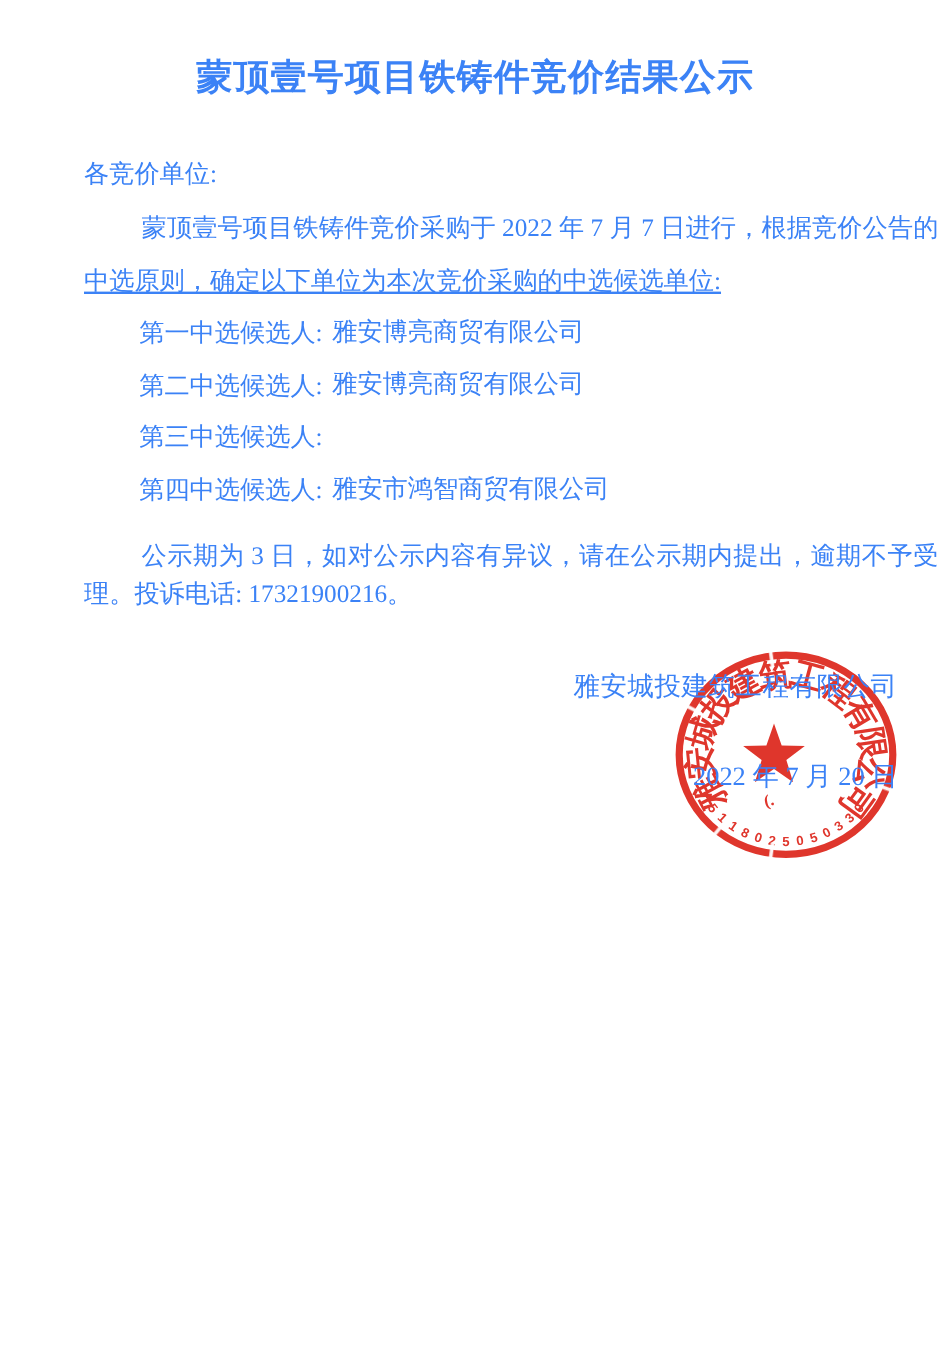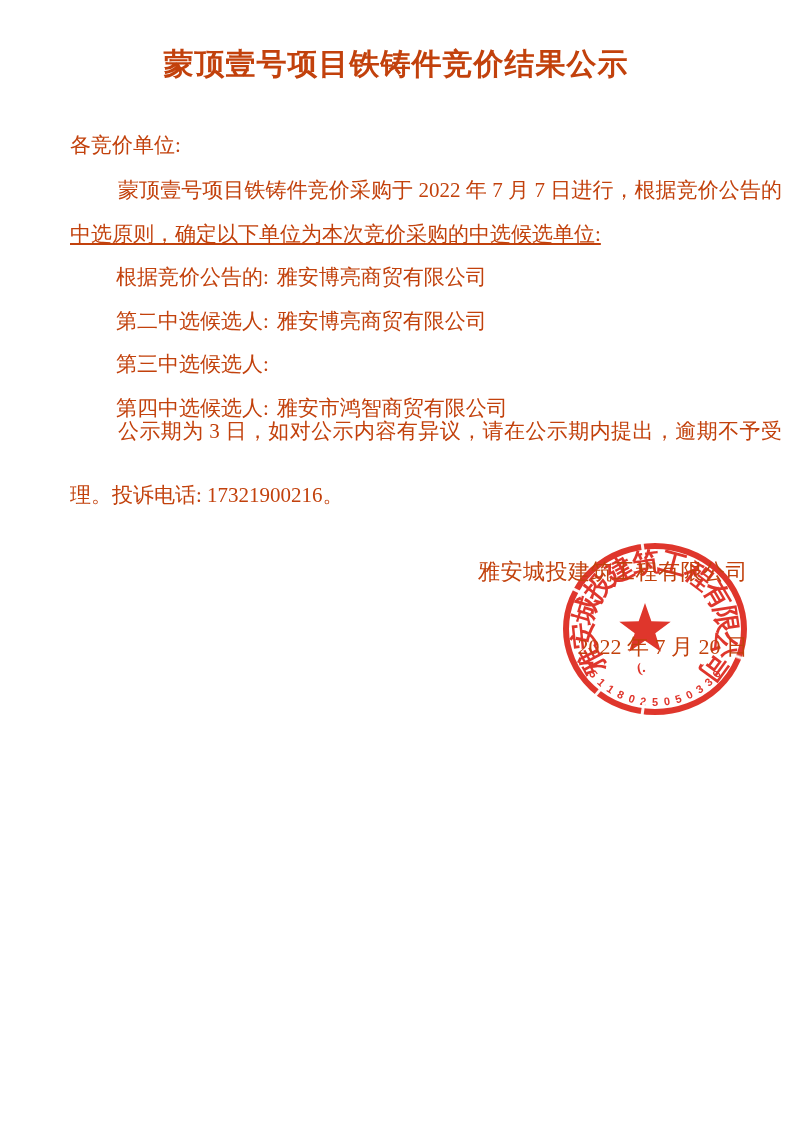--- a/index.html
+++ b/index.html
@@ -2,21 +2,21 @@
 <html><head>
 <meta charset="utf-8">
 <style>
   html,body{margin:0;padding:0;background:#ffffff;}
   .page{
     position:relative;
     width:792px;height:1138px;
     background:#ffffff;
     overflow:hidden;
     font-family:"Liberation Serif","DejaVu Serif",serif;
-    color:#c2410c;
+    color:#3b82f6;
   }
   .doc-title{
     position:absolute;left:0;top:44px;width:100%;
     text-align:center;
     font-family:"Liberation Sans","DejaVu Sans",sans-serif;
     font-weight:700;font-size:30px;letter-spacing:1px;
   }
   .doc-line{
     position:absolute;left:38px;width:712px;height:30px;
     font-size:21px;line-height:30px;white-space:nowrap;margin-left:32px;
@@ -27,21 +27,21 @@
     text-align-last:justify;
   }
   .indent{text-indent:48px;}
   .salutation{top:130px;}
   .p1l1{top:175px;}
   .p1l2{top:219px;text-decoration:underline;}
   .cand1{top:262px;}
   .cand2{top:306px;}
   .cand3{top:349px;}
   .cand4{top:393px;}
-  .p2l1{top:416px;}
+  .p2l1{top:448px;}
   .p2l2{top:480px;}
   .cand-row{display:flex;gap:8px;padding-left:46px;}
   .cand-label{flex:none;}
   .cand-company{
     flex:none;
     font-family:"Liberation Sans","DejaVu Sans",sans-serif;
     font-weight:500;
   }
   .sign-company{
     position:absolute;right:44px;top:558px;
@@ -80,21 +80,21 @@
 <div class="page">
 
   <div class="doc-title">蒙顶壹号项目铁铸件竞价结果公示</div>
 
   <div class="doc-line salutation">各竞价单位:</div>
 
   <div class="doc-line p1l1 justify indent">蒙顶壹号项目铁铸件竞价采购于 2022 年 7 月 7 日进行，根据竞价公告的</div>
   <div class="doc-line p1l2">中选原则，确定以下单位为本次竞价采购的中选候选单位:</div>
 
   <div class="doc-line cand1 cand-row">
-    <span class="cand-label">根据竞价公告的:</span>
+    <span class="cand-label">第一中选候选人:</span>
     <span class="cand-company">雅安博亮商贸有限公司</span>
   </div>
   <div class="doc-line cand2 cand-row">
     <span class="cand-label">第二中选候选人:</span>
     <span class="cand-company">雅安博亮商贸有限公司</span>
   </div>
   <div class="doc-line cand3 cand-row">
     <span class="cand-label">第三中选候选人:</span>
   </div>
   <div class="doc-line cand4 cand-row">

